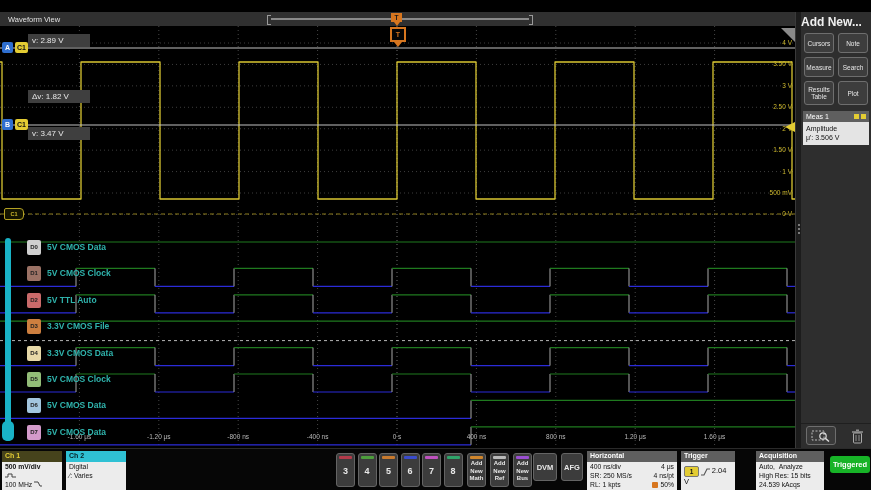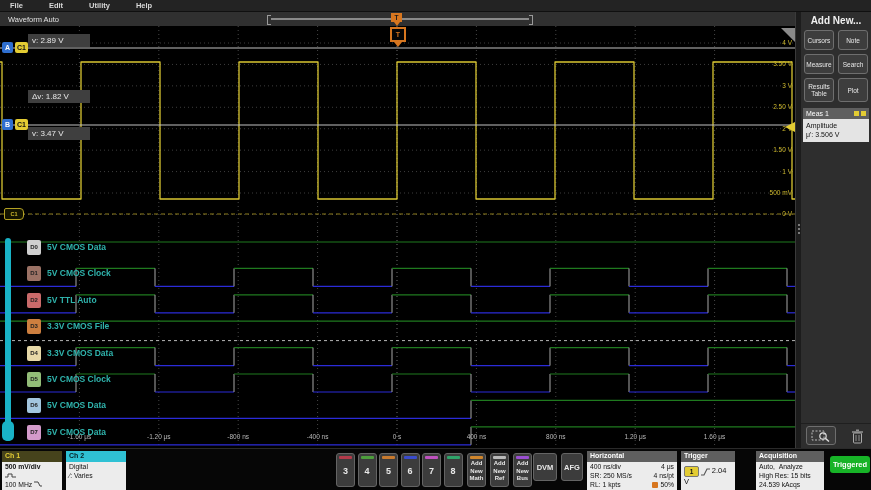--- a/index.html
+++ b/index.html
@@ -44,21 +44,21 @@
   .dig-badge{position:absolute;left:27px;width:14px;height:15px;border-radius:2px;color:#222;font-size:6px;
              font-weight:bold;text-align:center;line-height:15px;z-index:7;}
   .dig-label{position:absolute;left:47px;color:#2fb3ac;font-size:8.5px;font-weight:bold;z-index:7;white-space:nowrap;}
   .group-handle{position:absolute;left:5px;width:6px;border-radius:3px;background:#19b3c6;z-index:7;}
   .group-blob{position:absolute;left:2px;width:12px;height:20px;border-radius:5px;background:#19b3c6;z-index:7;}
   
   .divider{position:absolute;left:795px;top:12px;width:6px;height:436px;background:#1c1c1c;border-left:1px solid #3a3a3a;}
   .divider .dots{position:absolute;left:2px;top:212px;width:2px;height:2px;background:#9a9a9a;border-radius:50%;
                  box-shadow:0 4px 0 #9a9a9a,0 8px 0 #9a9a9a;}
   .rightpanel{position:absolute;left:801px;top:12px;width:70px;height:436px;background:#2e2e2e;box-sizing:border-box;}
-  .rp-title{color:#f0f0f0;font-size:10px;font-weight:bold;text-align:center;margin:3px 0 4px 0;}
+  .rp-title{color:#f0f0f0;font-size:12px;font-weight:bold;text-align:left;margin:3px 0 4px 0;}
   .rp-grid{display:grid;grid-template-columns:1fr 1fr;gap:4px;padding:0 3px;}
   .rp-btn{background:#3d3d3d;border:1px solid #6e6e6e;border-radius:3px;color:#e8e8e8;font-size:6.5px;
           text-align:center;padding:4px 1px;min-height:10px;display:flex;align-items:center;justify-content:center;cursor:pointer;}
   .meas-card{margin:6px 2px 0 2px;cursor:pointer;}
   .meas-head{background:#5f5f5f;color:#fff;font-size:7px;padding:2px 3px;position:relative;}
   .meas-head .sq{position:absolute;top:3px;width:5px;height:5px;background:#e3cc33;}
   .meas-body{background:#e4e4e4;color:#111;font-size:7px;padding:2px 3px;line-height:1.35;}
   .rp-footer{position:absolute;left:0;bottom:0;width:100%;height:24px;border-top:1px solid #1f1f1f;}
   .zoom-btn{position:absolute;left:5px;bottom:3px;width:28px;height:17px;background:#3a3a3a;border:1px solid #6e6e6e;
             border-radius:3px;display:flex;align-items:center;justify-content:center;cursor:pointer;}
@@ -84,29 +84,23 @@
             color:#111;font-size:6.5px;font-weight:bold;text-align:center;line-height:9px;vertical-align:middle;}
   .status-btn{position:absolute;left:830px;top:7px;width:40px;height:17px;background:#17b327;border-radius:3px;
               color:#fff;font-size:7.5px;font-weight:bold;text-align:center;line-height:17px;}
   .tpos-icon{display:inline-block;width:6px;height:6px;background:#d7761f;border-radius:1px;vertical-align:-1px;margin-right:2px;}
 </style>
 </head>
 <body>
 
 <div class="app">
 
-  <div class="menubar" id="menubar">
-      <span>File</span>
-      <span>Edit</span>
-      <span>Utility</span>
-      <span>Help</span>
-    </div>
 
   <div class="tabbar">
-    <span class="viewtitle">Waveform Auto</span>
+    <span class="viewtitle">Waveform View</span>
     <div class="minimap">
       <div class="bar"></div>
       <div class="bkt"></div>
       <div class="bkt r"></div>
     </div>
   </div>
   <div class="tmark">T</div>
   <div class="tmark-tail"></div>
   <div class="tflag">T</div>
   <div class="tflag-tail"></div>

